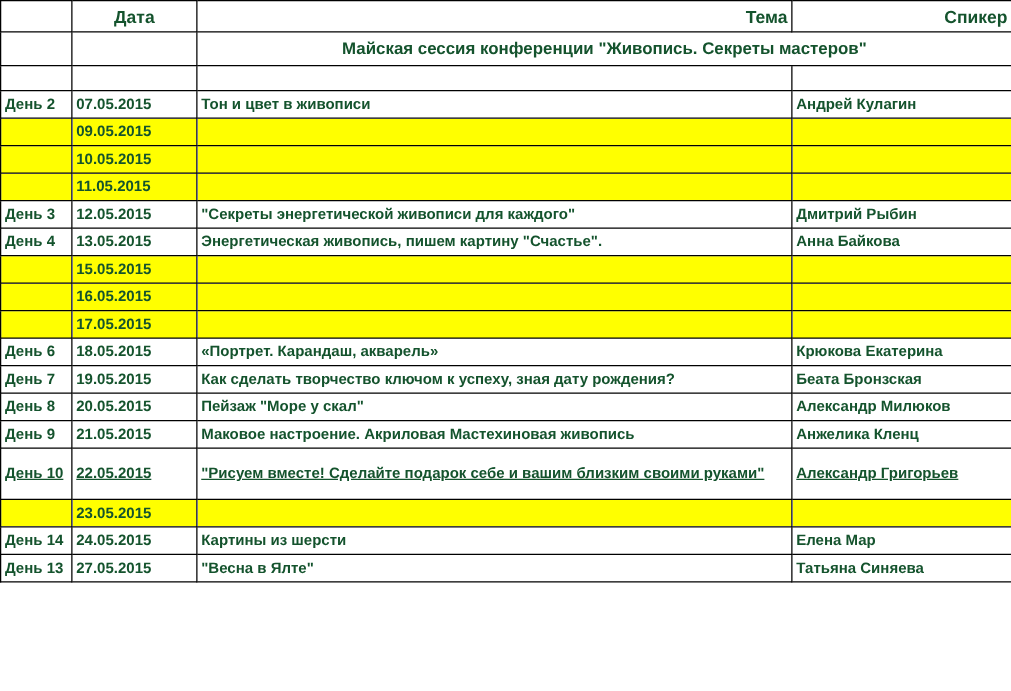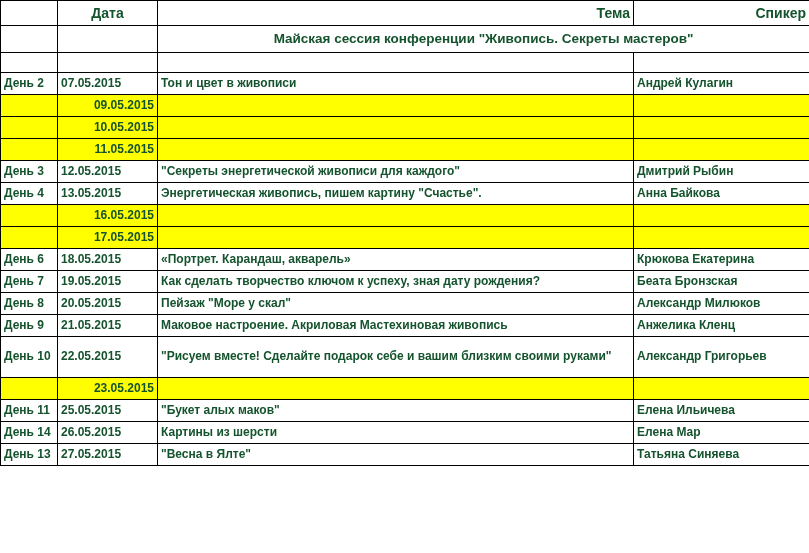--- a/index.html
+++ b/index.html
@@ -93,23 +93,23 @@
   tr.spacer-row td.s-d { border-left: 1px solid #bfbfbf; }
 
   
   tr.data-row td { height: 19px; }
   tr.data-row td.cell-day   { text-align: left;   padding-left: 2px; }
   tr.data-row td.cell-date  { text-align: left; }
   tr.data-row td.cell-topic { text-align: left;   padding-left: 5px; }
   tr.data-row td.cell-speaker{ text-align: left;  padding-left: 4px; }
 
   tr.data-row.blocked td { background: #ffff00; }
-  tr.data-row.blocked td.cell-date { text-align: right; }
-
-  tr.tall-row td { height: 38px; }
+  tr.data-row.blocked td.cell-date { text-align: left; }
+
+  tr.tall-row td { height: 38px; text-decoration: underline; }
   tr.tall-row td.cell-topic {
     white-space: normal;
     vertical-align: top;
     padding-top: 2px;
     line-height: 1.45;
   }
   tr.tall-row td.cell-day,
   tr.tall-row td.cell-date,
   tr.tall-row td.cell-speaker {
     vertical-align: bottom;
@@ -177,20 +177,26 @@
         <td class="cell-speaker">Дмитрий Рыбин</td>
       </tr>
       <tr class="data-row">
         <td class="cell-day">День 4</td>
         <td class="cell-date">13.05.2015</td>
         <td class="cell-topic">Энергетическая живопись, пишем картину "Счастье".</td>
         <td class="cell-speaker">Анна Байкова</td>
       </tr>
       <tr class="data-row blocked">
         <td class="cell-day"></td>
+        <td class="cell-date">15.05.2015</td>
+        <td class="cell-topic"></td>
+        <td class="cell-speaker"></td>
+      </tr>
+      <tr class="data-row blocked">
+        <td class="cell-day"></td>
         <td class="cell-date">16.05.2015</td>
         <td class="cell-topic"></td>
         <td class="cell-speaker"></td>
       </tr>
       <tr class="data-row blocked">
         <td class="cell-day"></td>
         <td class="cell-date">17.05.2015</td>
         <td class="cell-topic"></td>
         <td class="cell-speaker"></td>
       </tr>
@@ -224,28 +230,22 @@
         <td class="cell-topic">"Рисуем вместе! Сделайте подарок себе и вашим близким своими руками"</td>
         <td class="cell-speaker">Александр Григорьев</td>
       </tr>
       <tr class="data-row blocked">
         <td class="cell-day"></td>
         <td class="cell-date">23.05.2015</td>
         <td class="cell-topic"></td>
         <td class="cell-speaker"></td>
       </tr>
       <tr class="data-row">
-        <td class="cell-day">День 11</td>
-        <td class="cell-date">25.05.2015</td>
-        <td class="cell-topic">"Букет алых маков"</td>
-        <td class="cell-speaker">Елена Ильичева</td>
-      </tr>
-      <tr class="data-row">
         <td class="cell-day">День 14</td>
-        <td class="cell-date">26.05.2015</td>
+        <td class="cell-date">24.05.2015</td>
         <td class="cell-topic">Картины из шерсти</td>
         <td class="cell-speaker">Елена Мар</td>
       </tr>
       <tr class="data-row">
         <td class="cell-day">День 13</td>
         <td class="cell-date">27.05.2015</td>
         <td class="cell-topic"> "Весна в Ялте"</td>
         <td class="cell-speaker">Татьяна Синяева</td>
       </tr>
     </tbody>

